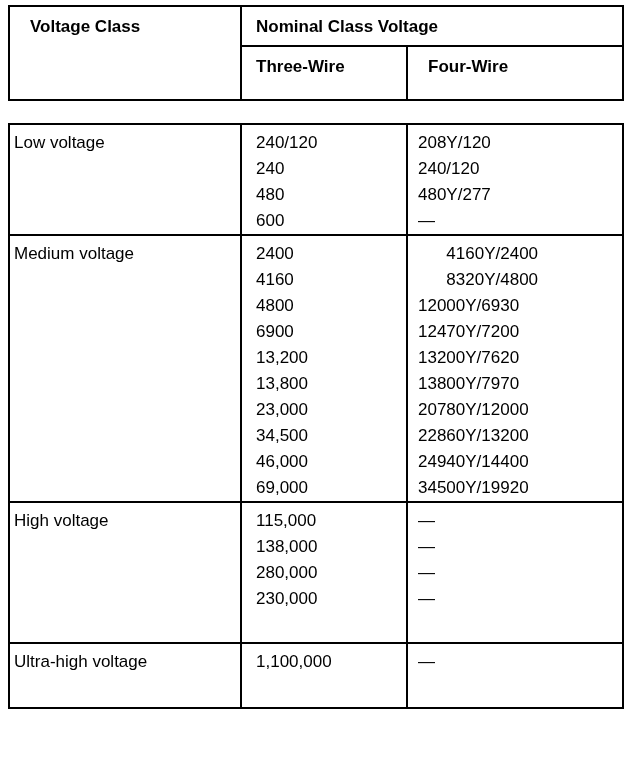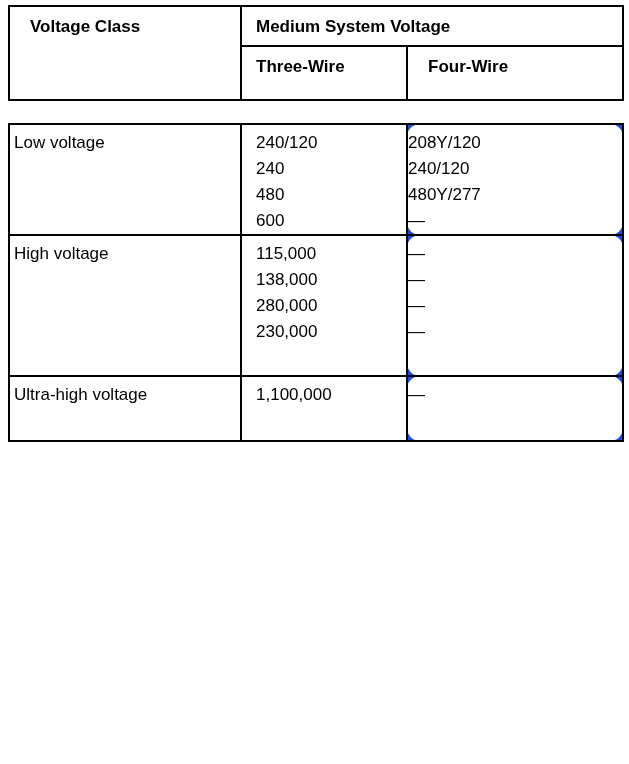--- a/index.html
+++ b/index.html
@@ -30,42 +30,42 @@
   .header-table .cell-fourwire-hd { padding-left: 20px; }
   .header-table tr.hrow1 td { height: 40px; }
   .header-table tr.hrow2 td { height: 54px; }
 
   
   .table-gap { height: 22px; background: #ffffff; }
 
   
   .body-table td { white-space: pre; padding: 5px 0 0 14px; }
   .body-table .cell-class { padding-left: 4px; }
-  .body-table .cell-four { padding-left: 0; border-radius: 13px; }
+  .body-table .cell-four { padding-left: 10px; }
   tr.r-low td    { height: 105px; }
   tr.r-medium td { height: 258px; }
   tr.r-high td   { height: 141px; }
   tr.r-extra td  { height: 111px; }
   tr.r-ultra td  { height: 65px; }
 </style>
 </head>
 <body>
 
 <div class="page">
 
   <table class="header-table">
     <colgroup>
         <col class="c1">
         <col class="c2">
         <col class="c3">
       </colgroup>
     <tbody>
         <tr class="hrow1">
       <td rowspan="2" class="cell-class-hd">Voltage Class</td>
-      <td colspan="2" class="cell-group-hd">Medium System Voltage</td>
+      <td colspan="2" class="cell-group-hd">Nominal Class Voltage</td>
     </tr>
     <tr class="hrow2">
       <td class="cell-threewire-hd">Three-Wire</td>
       <td class="cell-fourwire-hd">Four-Wire</td>
     </tr>
   </tbody>
     </table>
 
   <div class="table-gap"></div>
 
@@ -82,20 +82,43 @@
       <td class="cell-three">240/120
 240
 480
 600</td>
       <td class="cell-four">208Y/120
 240/120
 480Y/277
 —</td>
     </tr>
 
+    <tr class="r-medium">
+      <td class="cell-class">Medium voltage</td>
+      <td class="cell-three">2400
+4160
+4800
+6900
+13,200
+13,800
+23,000
+34,500
+46,000
+69,000</td>
+      <td class="cell-four">      4160Y/2400
+      8320Y/4800
+12000Y/6930
+12470Y/7200
+13200Y/7620
+13800Y/7970
+20780Y/12000
+22860Y/13200
+24940Y/14400
+34500Y/19920</td>
+    </tr>
 
     <tr class="r-high">
       <td class="cell-class">High voltage</td>
       <td class="cell-three">115,000
 138,000
 280,000
 230,000</td>
       <td class="cell-four">—
 —
 —

